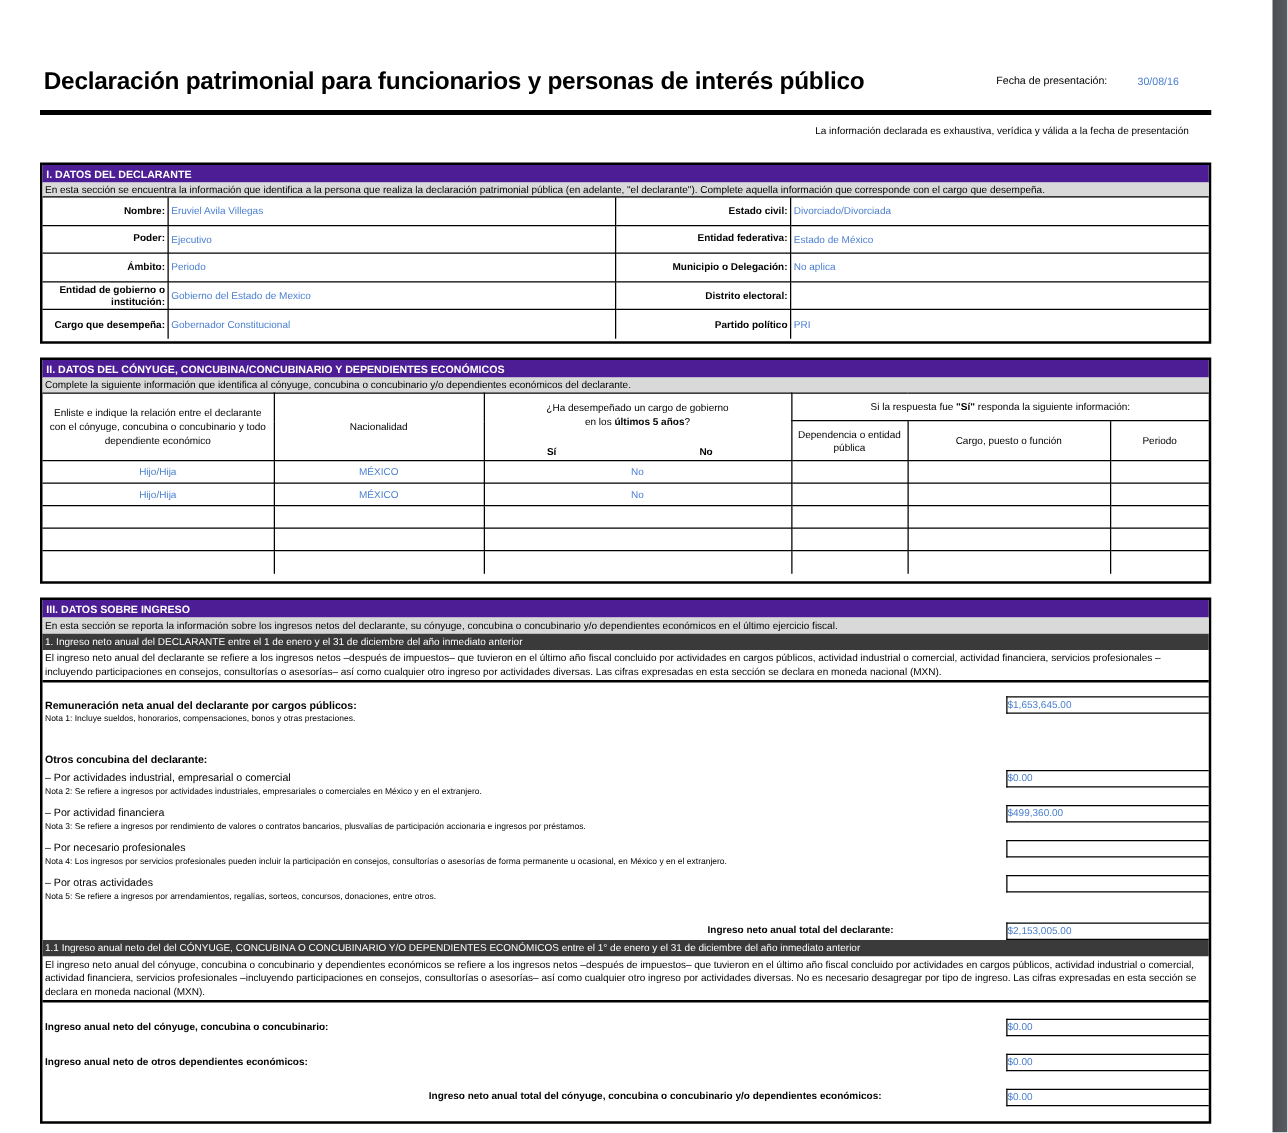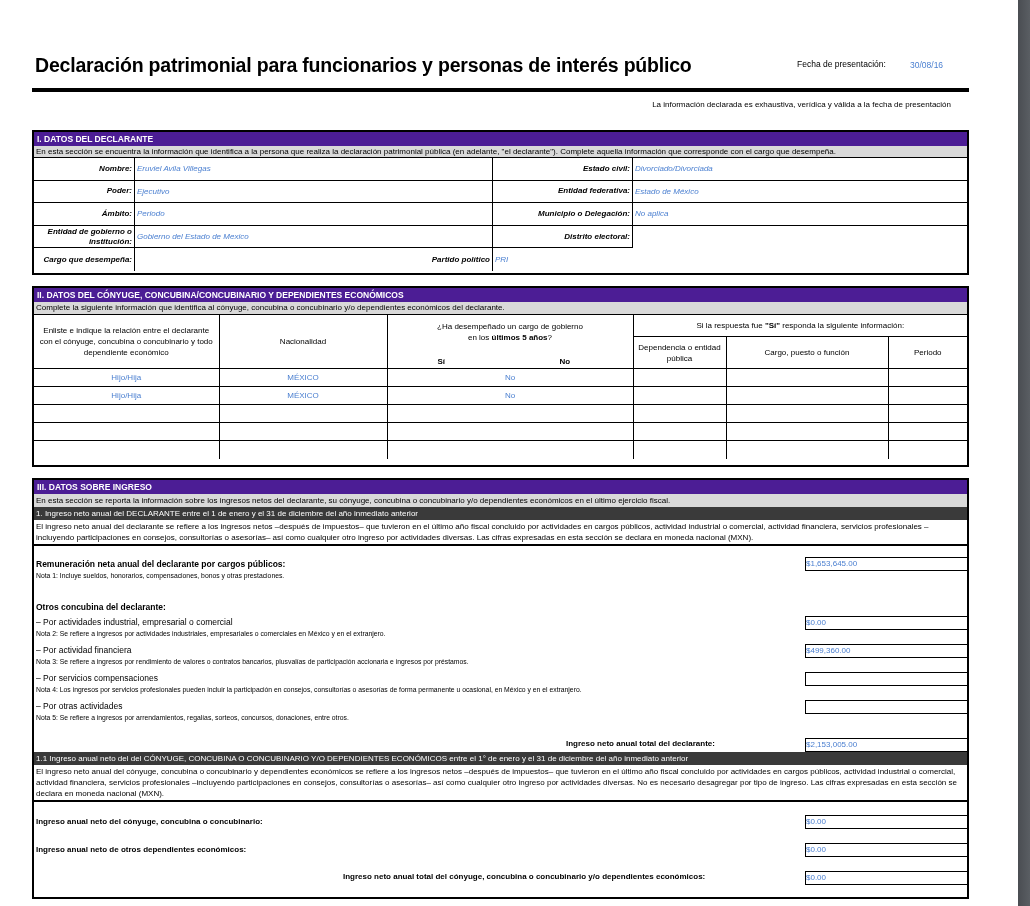--- a/index.html
+++ b/index.html
@@ -14,21 +14,21 @@
   .disclaimer { position: absolute; right: 64px; top: 100px; font-size: 8px; }
 
   .section { position: absolute; left: 32px; width: 937px; border: 2px solid #000; }
   .sec-head { background: #4c1d95; color: #fff; font-size: 8.5px; font-weight: bold; height: 14px; line-height: 14px; padding-left: 3px; }
   .sec-desc { background: #d9d9d9; font-size: 8px; height: 12px; line-height: 12px; padding-left: 2px; border-bottom: 1px solid #000; }
   .sub-head { background: #3a3a3a; color: #fff; font-size: 8px; height: 13px; line-height: 13px; padding-left: 2px; }
   .blue { color: #4a7fd0; }
 
   
   #sec1 { top: 130px; height: 145px; }
-  .s1-grid { display: grid; grid-template-columns: 101px 358px 140px 1fr; font-style: italic; }
+  .s1-grid { display: grid; grid-template-columns: 101px 358px 140px 1fr; }
   .s1-grid > div { height: 22.6px; border-bottom: 1px solid #000; font-size: 8px; display: flex; align-items: center; }
   .s1-grid > div:nth-last-child(-n+4) { border-bottom: none; }
   .lbl { justify-content: flex-end; font-weight: bold; padding-right: 2px; text-align: right; border-right: 1px solid #000; line-height: 10px; }
   .val { padding-left: 2px; }
   .val.mid { border-right: 1px solid #000; }
 
   
   #sec2 { top: 286px; height: 181px; }
   table { border-collapse: collapse; width: 100%; }
   .t2 td, .t2 th { border: 1px solid #000; font-size: 8px; font-weight: normal; text-align: center; vertical-align: middle; }
@@ -69,20 +69,21 @@
         <div class="val blue">Estado de México</div>
         <div class="lbl">Ámbito:</div>
         <div class="val mid blue">Periodo</div>
         <div class="lbl">Municipio o Delegación:</div>
         <div class="val blue">No aplica</div>
         <div class="lbl">Entidad de gobierno o institución:</div>
         <div class="val mid blue">Gobierno del Estado de Mexico</div>
         <div class="lbl">Distrito electoral:</div>
         <div class="val blue"></div>
         <div class="lbl">Cargo que desempeña:</div>
+        <div class="val mid blue">Gobernador Constitucional</div>
         <div class="lbl">Partido político</div>
         <div class="val blue">PRI</div>
       </div>
   </div>
 
   <div class="section" id="sec2">
     <div class="sec-head">II. DATOS DEL CÓNYUGE, CONCUBINA/CONCUBINARIO Y DEPENDIENTES ECONÓMICOS</div>
     <div class="sec-desc" style="border-bottom:none">Complete la siguiente información que identifica al cónyuge, concubina o concubinario y/o dependientes económicos del declarante.</div>
     <table class="t2">
       <colgroup>
@@ -167,21 +168,21 @@
       <div class="amount-box" style="top:11px">$1,653,645.00</div>
       <div class="note" style="position:absolute;left:2px;top:26px">Nota 1: Incluye sueldos, honorarios, compensaciones, bonos y otras prestaciones.</div>
       <div class="bold-label" style="position:absolute;left:2px;top:56px">Otros concubina del declarante:</div>
       <div id="items">
           <div class="plain-label" style="position:absolute;left:2px;top:71px">– Por actividades industrial, empresarial o comercial</div>
      <div class="amount-box" style="top:70px">$0.00</div>
      <div class="note" style="position:absolute;left:2px;top:84px">Nota 2: Se refiere a ingresos por actividades industriales, empresariales o comerciales en México y en el extranjero.</div>
           <div class="plain-label" style="position:absolute;left:2px;top:99px">– Por actividad financiera</div>
      <div class="amount-box" style="top:98px">$499,360.00</div>
      <div class="note" style="position:absolute;left:2px;top:112px">Nota 3: Se refiere a ingresos por rendimiento de valores o contratos bancarios, plusvalías de participación accionaria e ingresos por préstamos.</div>
-          <div class="plain-label" style="position:absolute;left:2px;top:127px">– Por servicios compensaciones</div>
+          <div class="plain-label" style="position:absolute;left:2px;top:127px">– Por necesario profesionales</div>
      <div class="amount-box" style="top:126px"></div>
      <div class="note" style="position:absolute;left:2px;top:140px">Nota 4: Los ingresos por servicios profesionales pueden incluir la participación en consejos, consultorías o asesorías de forma permanente u ocasional, en México y en el extranjero.</div>
           <div class="plain-label" style="position:absolute;left:2px;top:155px">– Por otras actividades</div>
      <div class="amount-box" style="top:154px"></div>
      <div class="note" style="position:absolute;left:2px;top:168px">Nota 5: Se refiere a ingresos por arrendamientos, regalías, sorteos, concursos, donaciones, entre otros.</div>
         </div>
       <div class="bold-label" style="position:absolute;left:532px;top:193px;font-size:8px">Ingreso neto anual total del declarante:</div>
       <div class="amount-box" style="top:192px">$2,153,005.00</div>
     </div>
 

